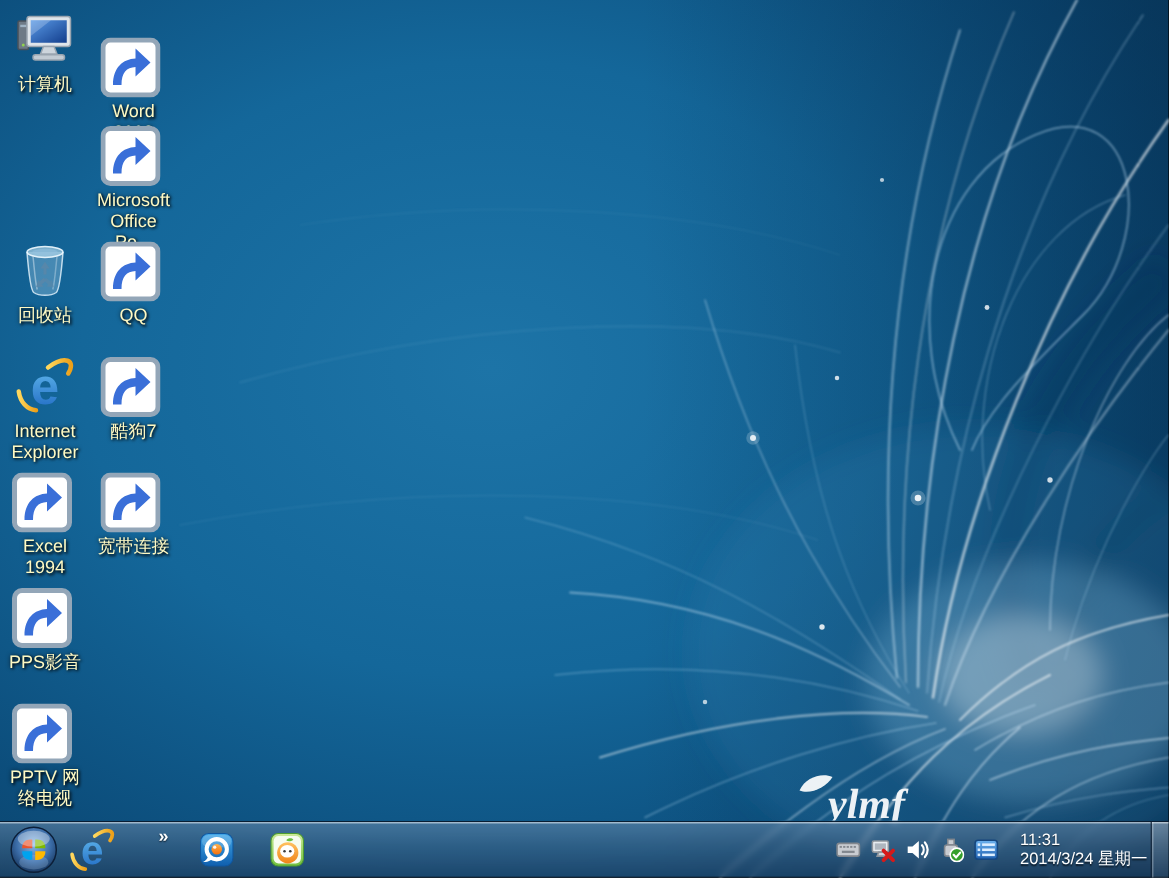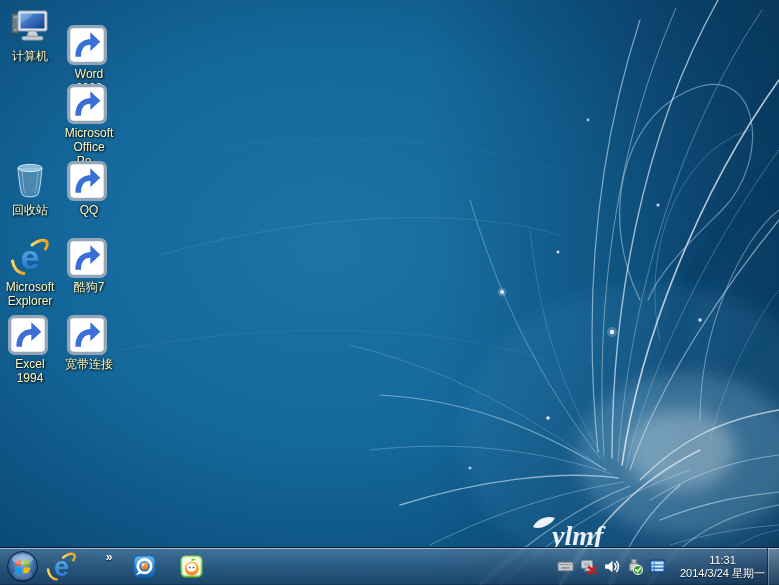--- a/index.html
+++ b/index.html
@@ -23,21 +23,21 @@
     backdrop-filter:blur(2px);}
   .tbtn{position:absolute;display:flex;align-items:center;justify-content:center;cursor:pointer;}
   #start-button{left:6px;top:2px;width:33px;height:33px;}
   #task-ie{left:46px;top:3px;width:31px;height:31px;}
   #chevron{left:102px;top:2px;color:#fff;font-size:12px;font-weight:bold;
     text-shadow:0 1px 1px rgba(0,0,0,.7);width:14px;height:14px;}
   #task-pptv{left:131px;top:5px;width:27px;height:27px;}
   #task-pps{left:178px;top:5px;width:27px;height:27px;}
   #tray{position:absolute;right:14px;top:0;bottom:0;display:flex;align-items:center;gap:6px;}
   .tico{width:17px;height:17px;display:block;cursor:pointer;}
-  #clock{margin-left:8px;color:#fff;font-size:11px;line-height:13px;text-align:center;
+  #clock{margin-left:8px;color:#fff;font-size:11px;line-height:13px;text-align:left;
     text-shadow:0 1px 1px rgba(0,0,0,.65);cursor:pointer;white-space:nowrap;}
   #show-desktop{position:absolute;right:0;top:0;bottom:0;width:11px;cursor:pointer;
     background:linear-gradient(to bottom,rgba(255,255,255,.20),rgba(255,255,255,.05));
     border-left:1px solid rgba(8,25,45,.75);box-shadow:inset 1px 0 0 rgba(255,255,255,.28);}
 </style>
 </head>
 <body>
 
 <div id="screen">
 
@@ -261,21 +261,21 @@
   </div>
 
   <div class="dicon" style="left:1px;top:237px">
     <span class="art">
       <svg viewBox="0 0 40 40">
         <path d="M35.5,12 C38,8 38,4.5 35,3.5 C31.5,2.4 26,5 22,8" stroke="url(#g-gold)" stroke-width="3" fill="none" stroke-linecap="round"></path>
         <text x="20" y="32" font-size="34" font-weight="bold" fill="url(#g-iee)" text-anchor="middle" font-family="Liberation Sans,sans-serif">e</text>
         <path d="M2.5,24 C3.5,31 8,36 14,36.5" stroke="url(#g-gold)" stroke-width="3" fill="none" stroke-linecap="round"></path>
       </svg>
     </span>
-    <span class="lbl">Microsoft Explorer</span>
+    <span class="lbl">Internet Explorer</span>
   </div>
 
   <div class="dicon" style="left:60px;top:237px">
     <span class="art">
       <svg viewBox="0 0 40 40">
         <circle cx="20" cy="20" r="16.5" fill="url(#g-kugou)" stroke="#173f86"></circle>
         <circle cx="20" cy="20" r="12.5" fill="none" stroke="rgba(255,255,255,.92)" stroke-width="2.4" stroke-dasharray="66 13" transform="rotate(115 20 20)"></circle>
         <ellipse cx="15" cy="10.5" rx="9.5" ry="4.5" fill="rgba(255,255,255,.35)"></ellipse>
         <text x="20" y="27" font-size="18" font-weight="bold" fill="#fff" text-anchor="middle" font-family="Liberation Sans,sans-serif">K</text>
       </svg>
@@ -316,22 +316,58 @@
         <rect x="28" y="31" width="7" height="1.6" rx=".8" fill="#8b949d"></rect>
       </svg>
       <svg class="sc" viewBox="0 0 12 12">
           <rect x=".5" y=".5" width="11" height="11" rx="1.5" fill="#fff" stroke="#93a6b8"></rect>
           <path d="M2.5,9.5 C2.5,6 4.5,4.3 7,4.2 L7,2.2 L10,5 L7,7.8 L7,5.9 C5.2,6 4.2,7 4.2,9.5 Z" fill="#3a6fd8"></path>
         </svg>
     </span>
     <span class="lbl">宽带连接</span>
   </div>
 
-
-
+  <div class="dicon" style="left:1px;top:391px">
+    <span class="art">
+      <svg viewBox="0 0 40 40">
+        <rect x="4" y="4" width="32" height="32" rx="7" fill="url(#g-ppsg)" stroke="#4f9e2f"></rect>
+        <rect x="6.5" y="6.5" width="27" height="27" rx="5" fill="#f6fcef"></rect>
+        <text x="8.5" y="13.5" font-size="6" font-weight="bold" fill="#f6921e" font-family="Liberation Sans,sans-serif">PPS</text>
+        <path d="M19,10.5 c2,-2.5 5.5,-2.5 7,-.5 c-2.5,2 -5.5,2 -7,.5 z" fill="#6abf3f"></path>
+        <circle cx="20.5" cy="23" r="10.5" fill="url(#g-ppso)"></circle>
+        <ellipse cx="20" cy="21.5" rx="7" ry="6.2" fill="#fff"></ellipse>
+        <circle cx="17.3" cy="21.5" r="1.25" fill="#3a3a3a"></circle>
+        <circle cx="23" cy="21.5" r="1.25" fill="#3a3a3a"></circle>
+      </svg>
+      <svg class="sc" viewBox="0 0 12 12">
+          <rect x=".5" y=".5" width="11" height="11" rx="1.5" fill="#fff" stroke="#93a6b8"></rect>
+          <path d="M2.5,9.5 C2.5,6 4.5,4.3 7,4.2 L7,2.2 L10,5 L7,7.8 L7,5.9 C5.2,6 4.2,7 4.2,9.5 Z" fill="#3a6fd8"></path>
+        </svg>
+    </span>
+    <span class="lbl">PPS影音</span>
+  </div>
+
+
+  <div class="dicon" style="left:1px;top:468px">
+    <span class="art">
+      <svg viewBox="0 0 40 40">
+        <rect x="4" y="4" width="32" height="32" rx="8" fill="url(#g-pptvb)" stroke="#0f57a0"></rect>
+        <rect x="5.5" y="5.5" width="29" height="12" rx="6" fill="#ffffff" opacity=".18"></rect>
+        <circle cx="20" cy="19.5" r="10" fill="none" stroke="#fff" stroke-width="4"></circle>
+        <path d="M11.5,26.5 c-1,2.8 -2.6,4.4 -5,5.5 c3.8,.6 7,-.6 9.2,-3 z" fill="#fff"></path>
+        <circle cx="20" cy="19.5" r="5.2" fill="url(#g-pptvo)"></circle>
+        <circle cx="18" cy="17.5" r="1.6" fill="#fff" opacity=".9"></circle>
+      </svg>
+      <svg class="sc" viewBox="0 0 12 12">
+          <rect x=".5" y=".5" width="11" height="11" rx="1.5" fill="#fff" stroke="#93a6b8"></rect>
+          <path d="M2.5,9.5 C2.5,6 4.5,4.3 7,4.2 L7,2.2 L10,5 L7,7.8 L7,5.9 C5.2,6 4.2,7 4.2,9.5 Z" fill="#3a6fd8"></path>
+        </svg>
+    </span>
+    <span class="lbl">PPTV 网络电视</span>
+  </div>
 
   <div id="taskbar">
 
     <div class="tbtn" id="start-button">
       <svg viewBox="0 0 34 34" width="33" height="33">
         <circle cx="17" cy="17" r="15.5" fill="url(#g-orb)" stroke="#0c1f38"></circle>
         <ellipse cx="17" cy="25.5" rx="10" ry="5" fill="#bfe0ff" opacity=".22"></ellipse>
         <path d="M9,16 C9,12 11.5,9.6 16,10.1 L16,16 Z" fill="#e8552d"></path>
         <path d="M18,10 C22.5,9.5 25,11.9 25,15.9 L18,16 Z" fill="#7db800"></path>
         <path d="M9,18 C9,22 11.5,24.4 16,23.9 L16,18 Z" fill="#00a3ee"></path>

